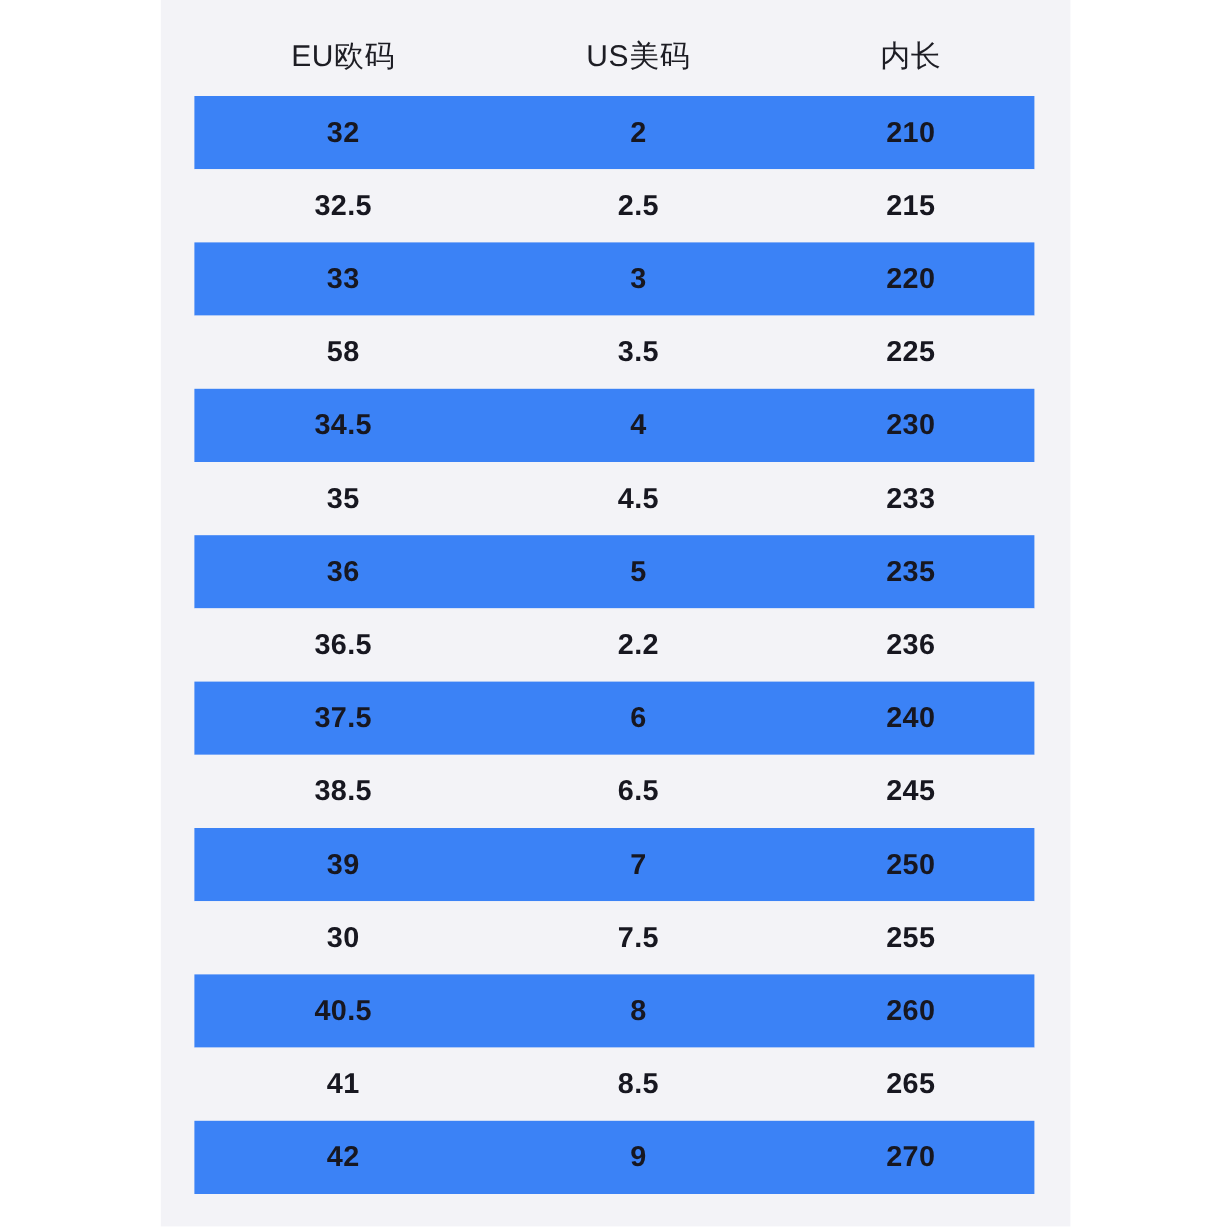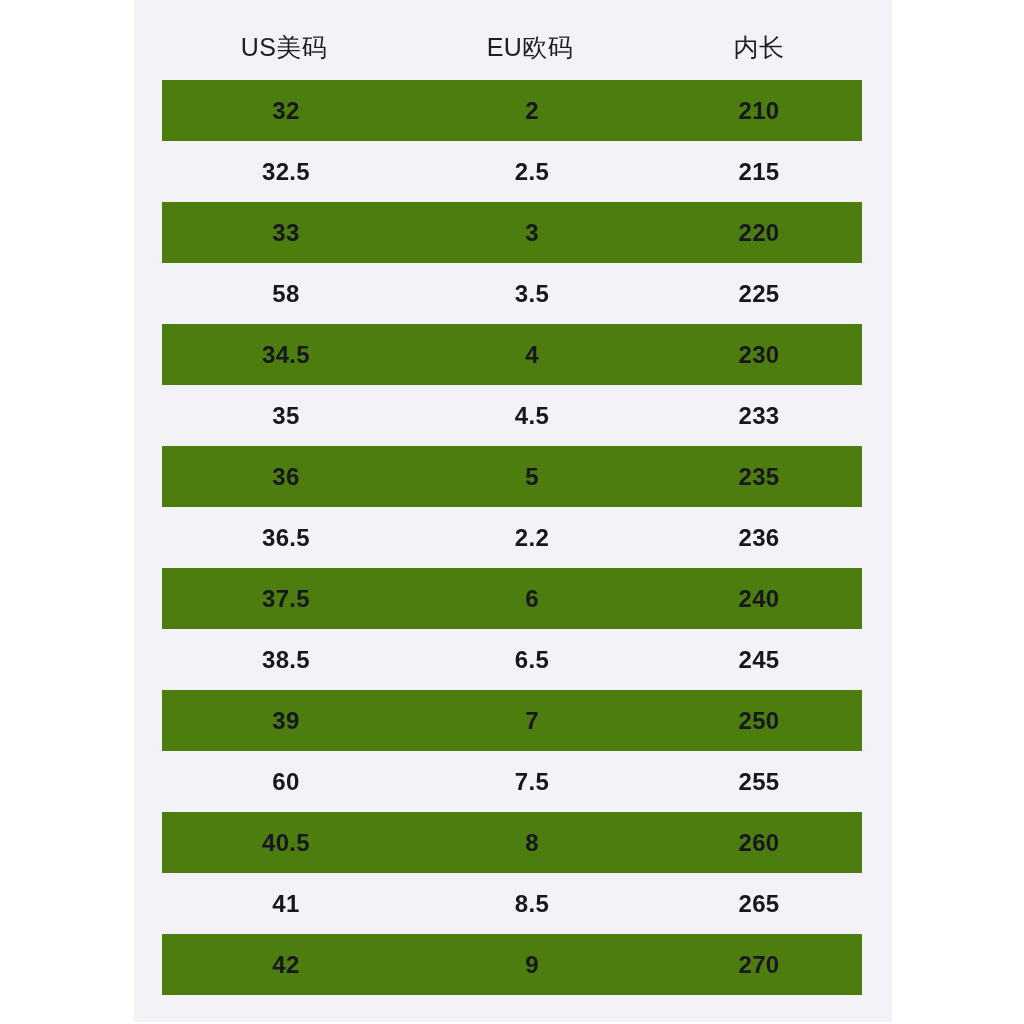--- a/index.html
+++ b/index.html
@@ -63,42 +63,42 @@
     top: 80px;
     width: 700px;
   }
   .chart-row {
     display: flex;
     align-items: center;
     height: 61px;
     width: 700px;
     box-sizing: border-box;
   }
-  .chart-row.odd  { background: #4d7c0f; }
+  .chart-row.odd  { background: #3b82f6; }
   .chart-row.even { background: #f3f3f7; }
 
   .chart-row .cell {
     font-size: 24px;
     font-weight: 700;
     color: #171720;
     text-align: center;
     letter-spacing: 0.3px;
     line-height: 1;
   }
 </style>
 </head>
 <body>
 
 <div id="page">
 
   <div id="size-chart-card">
 
     <div class="chart-header">
+      <div class="hcell col-1">EU欧码</div>
       <div class="hcell col-2">US美码</div>
-      <div class="hcell col-1">EU欧码</div>
       <div class="hcell col-3">内长</div>
     </div>
 
     <div id="chart-rows">
         <div class="chart-row odd">
           <div class="cell col-1">32</div>
           <div class="cell col-2">2</div>
           <div class="cell col-3">210</div>
         </div>
         <div class="chart-row even">
@@ -145,21 +145,21 @@
           <div class="cell col-1">38.5</div>
           <div class="cell col-2">6.5</div>
           <div class="cell col-3">245</div>
         </div>
         <div class="chart-row odd">
           <div class="cell col-1">39</div>
           <div class="cell col-2">7</div>
           <div class="cell col-3">250</div>
         </div>
         <div class="chart-row even">
-          <div class="cell col-1">60</div>
+          <div class="cell col-1">30</div>
           <div class="cell col-2">7.5</div>
           <div class="cell col-3">255</div>
         </div>
         <div class="chart-row odd">
           <div class="cell col-1">40.5</div>
           <div class="cell col-2">8</div>
           <div class="cell col-3">260</div>
         </div>
         <div class="chart-row even">
           <div class="cell col-1">41</div>

